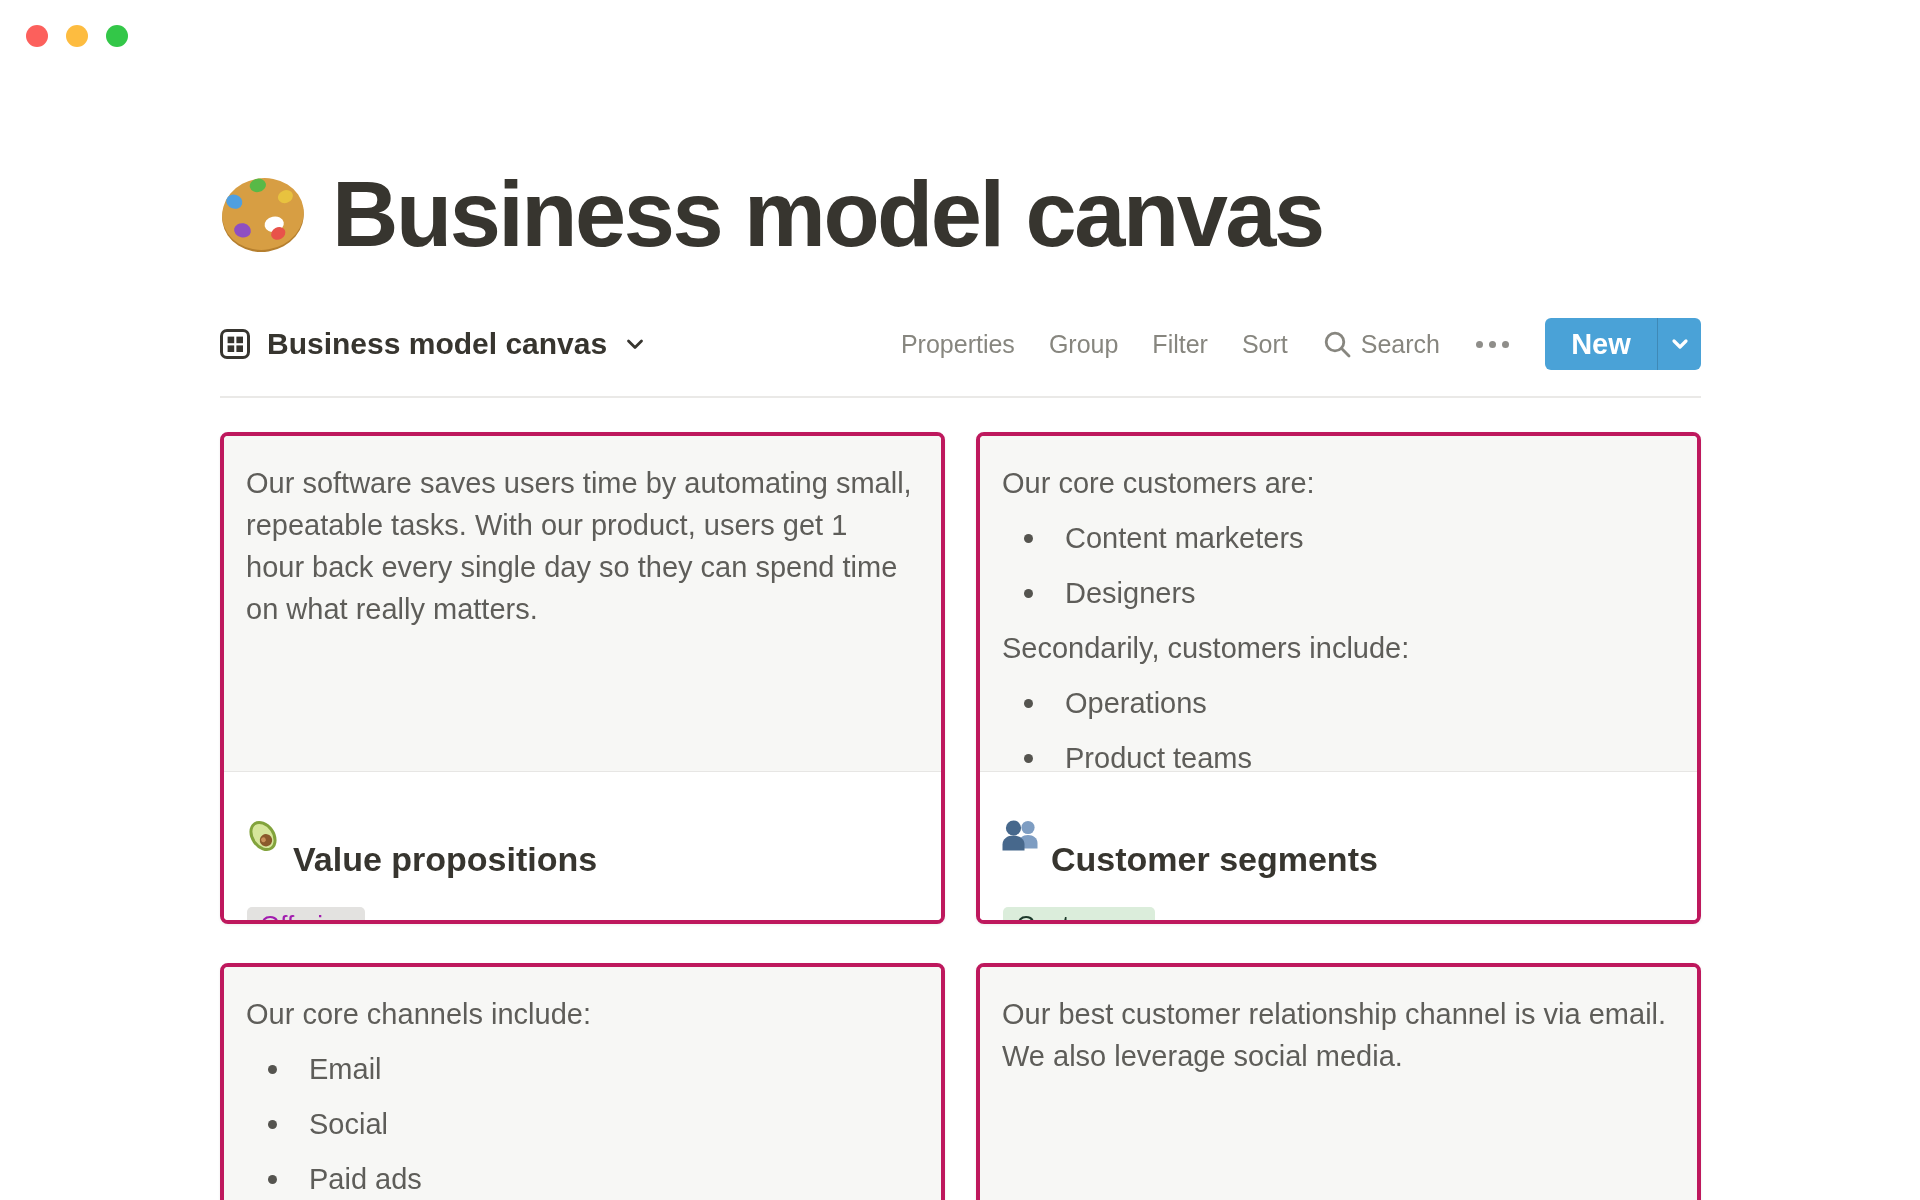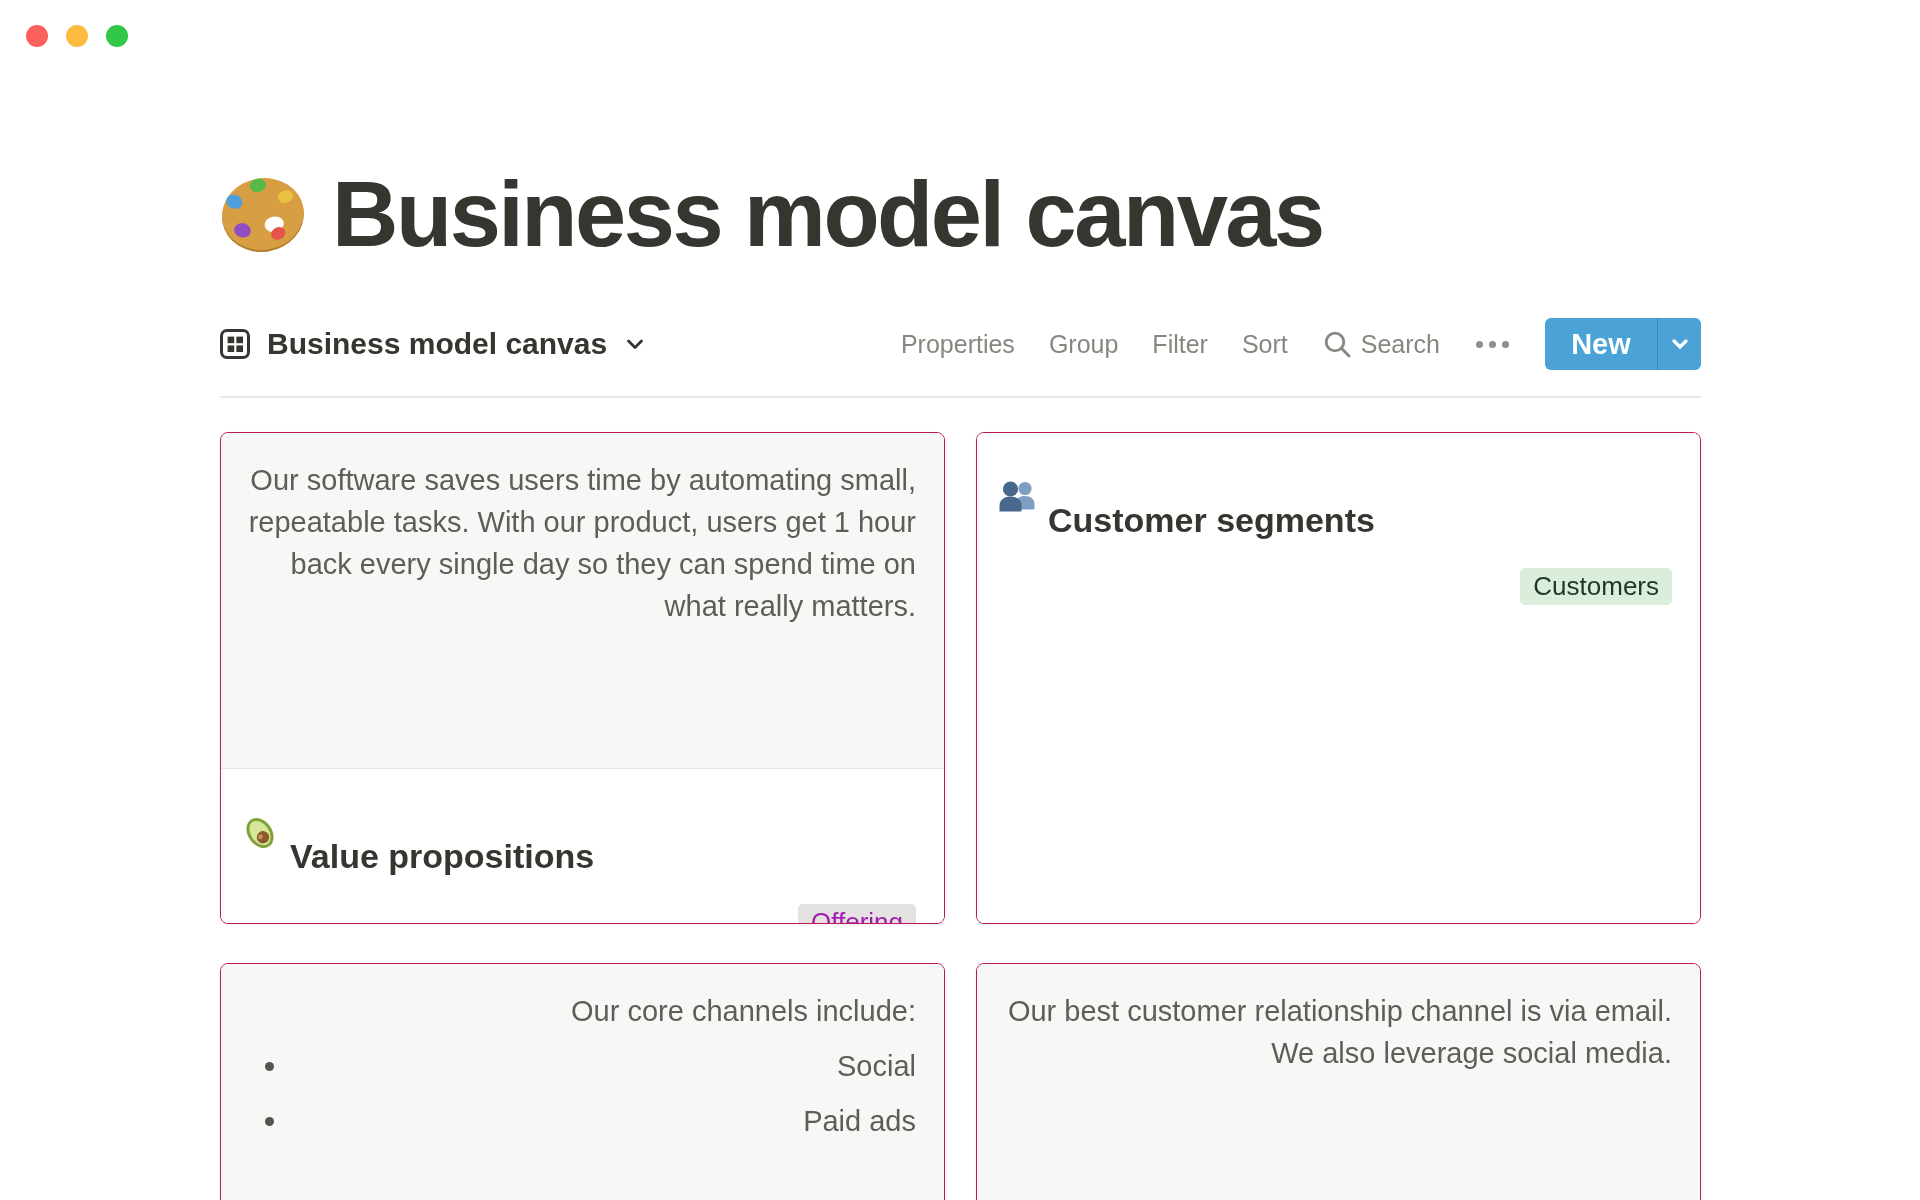--- a/index.html
+++ b/index.html
@@ -29,22 +29,22 @@
   .new-btn .new-main { display:flex; align-items:center; justify-content:center;
     width:112px; color:#fff; font-size:29px; font-weight:bold; }
   .new-btn .new-caret { width:44px; display:flex; align-items:center; justify-content:center;
     border-left:1px solid rgba(0,0,0,0.15); }
 
   .divider { position:absolute; left:220px; top:396px; width:1481px; height:2px; background:#EAE9E7; }
 
   
   .grid { position:absolute; left:220px; top:432px; width:1481px;
     display:grid; grid-template-columns:725px 725px; column-gap:31px; row-gap:39px; }
-  .card { height:492px; background:#fff; border:1px solid #be185d; border-radius:8px;
-    box-shadow:0 1px 3px rgba(55,53,47,0.08); overflow:hidden; display:flex; flex-direction:column; cursor:pointer;text-align:right; }
+  .card { height:492px; background:#fff; border:4px solid #be185d; border-radius:8px;
+    box-shadow:0 1px 3px rgba(55,53,47,0.08); overflow:hidden; display:flex; flex-direction:column; cursor:pointer; }
   .preview { height:336px; flex:none; background:#F7F7F5; border-bottom:1px solid #E7E6E4;
     padding:26px 28px 0 22px; overflow:hidden; font-size:29px; line-height:42px; color:#5E5D59; }
   .prev-p { margin:0 0 13px 0; }
   .prev-li { margin:0 0 13px 0; position:relative; padding-left:63px; }
   .prev-li::before { content:""; position:absolute; left:22px; top:17px; width:9px; height:9px;
     border-radius:50%; background:#55544F; }
   .card-footer { flex:1; padding:20px 28px 0 20px; background:#fff; }
   .card-title-row { display:flex; align-items:center; gap:11px; }
   .card-title { font-size:34px; font-weight:bold; color:#37352F;margin-top:48px; }
   .card-emoji { flex:none; }
@@ -134,37 +134,46 @@
             <circle cx="17.2" cy="22.4" r="2.4" fill="#C89058"></circle>
           </g>
         </svg>
         <span class="card-title">Value propositions</span>
       </div>
       <span class="tag" style="background-color: rgb(227, 226, 224); color: #a21caf;">Offering</span>
     </div>
   </div>
 
   <div class="card">
+    <div class="preview">
+      <p class="prev-p">Our core customers are:</p>
+      <div class="prev-li">Content marketers</div>
+      <div class="prev-li">Designers</div>
+      <p class="prev-p">Secondarily, customers include:</p>
+      <div class="prev-li">Operations</div>
+      <div class="prev-li">Product teams</div>
+    </div>
     <div class="card-footer">
       <div class="card-title-row">
         <svg class="card-emoji" width="40" height="37" viewBox="0 0 40 37">
           <circle cx="28" cy="10.5" r="6.6" fill="#7E9DC2"></circle>
           <path d="M18.5 31.5v-5.5c0-5 4.2-8 9.5-8s9.5 3 9.5 8v5.5z" fill="#7E9DC2"></path>
           <circle cx="13.5" cy="11" r="7.6" fill="#47688C"></circle>
           <path d="M2.5 33.5v-6c0-5.6 4.9-9 11-9s11 3.4 11 9v6z" fill="#47688C"></path>
         </svg>
         <span class="card-title">Customer segments</span>
       </div>
       <span class="tag" style="background-color: rgb(219, 237, 219); color: rgb(28, 56, 41);">Customers</span>
     </div>
   </div>
 
   <div class="card">
     <div class="preview">
       <p class="prev-p">Our core channels include:</p>
+      <div class="prev-li">Email</div>
       <div class="prev-li">Social</div>
       <div class="prev-li">Paid ads</div>
     </div>
 
   </div>
 
   <div class="card">
     <div class="preview">
       <p class="prev-p">Our best customer relationship channel is via email. We also leverage social media.</p>
     </div>

